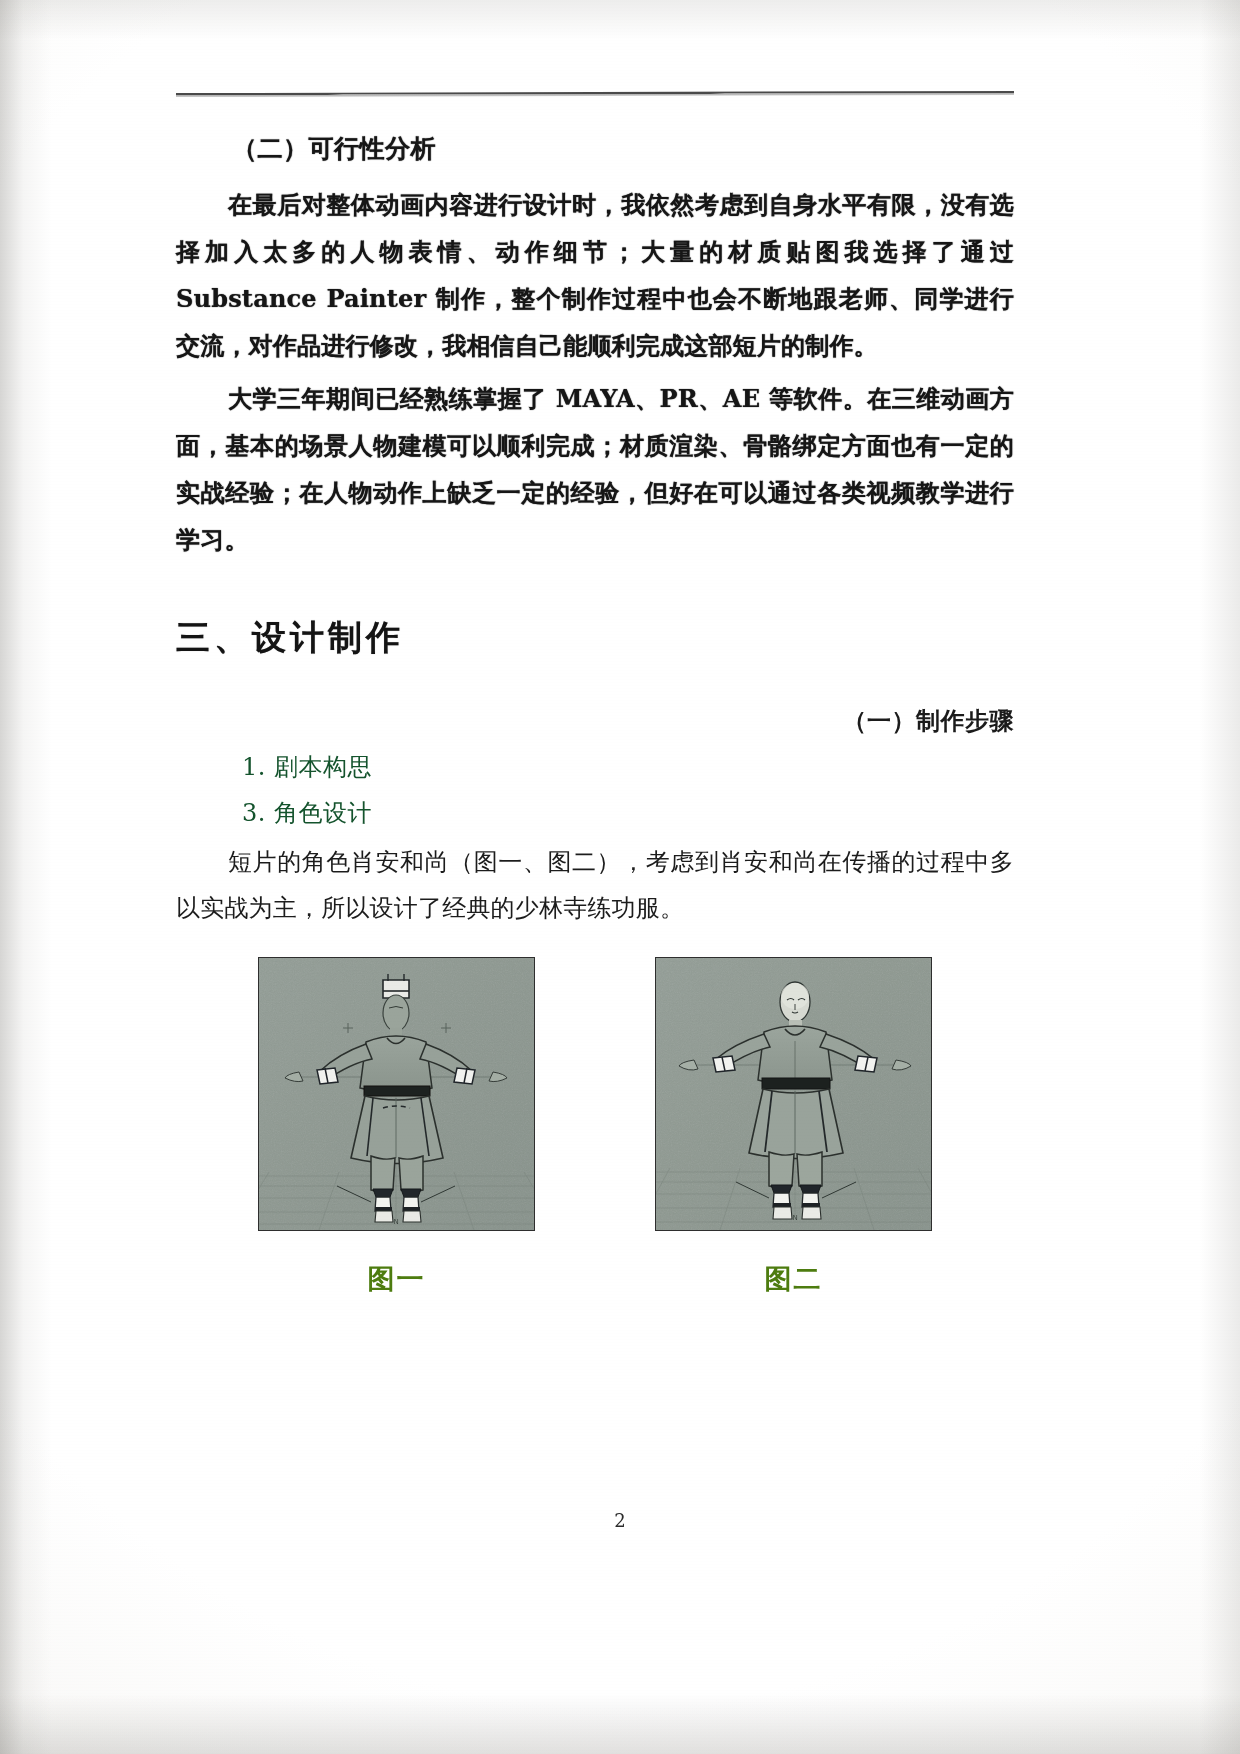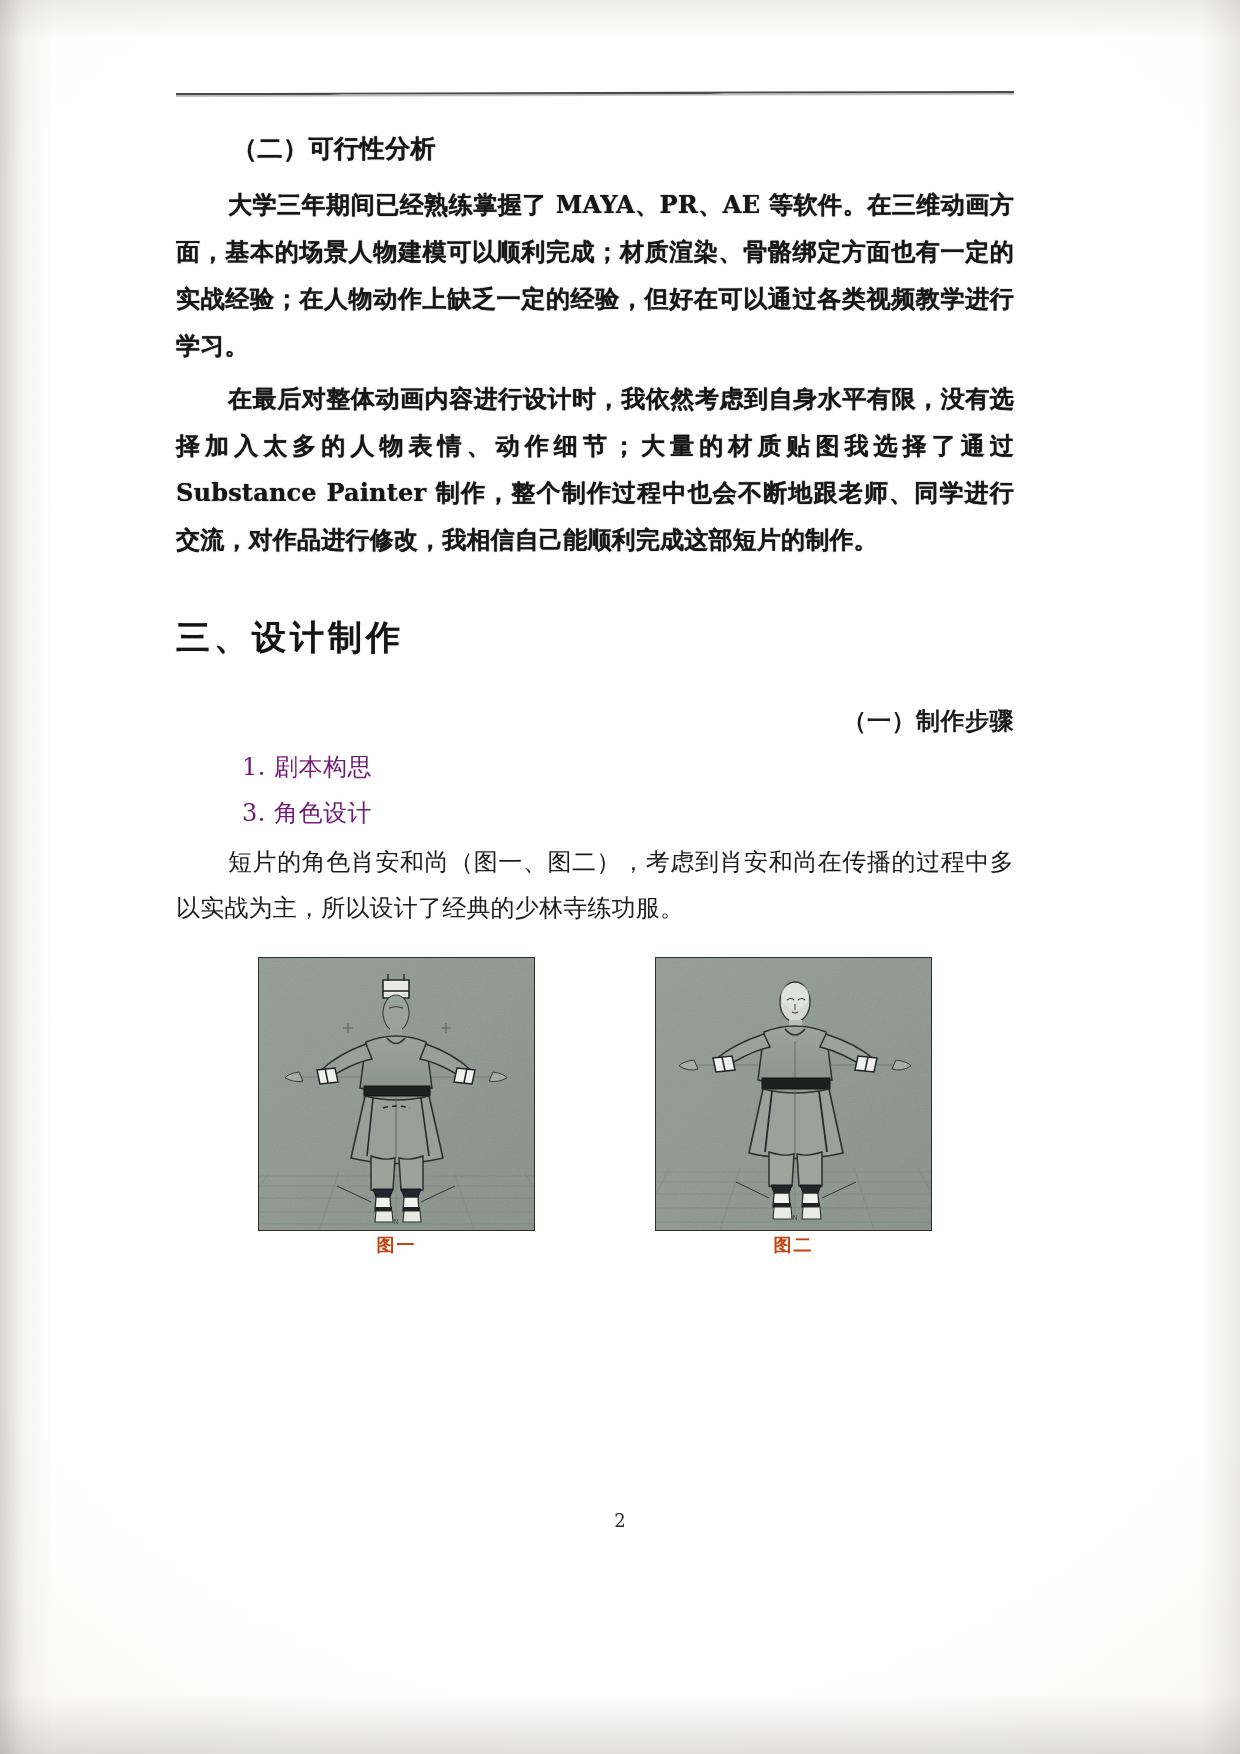--- a/index.html
+++ b/index.html
@@ -90,21 +90,21 @@
     font-size: 24px;
     color: #1b1b1b;
     margin: 0 0 14px 56px;
     letter-spacing: 0.5px;
     text-align: right;
   }
 
   .h5 {
     font-family: "DejaVu Serif", "Liberation Serif", serif;
     font-size: 24px;
-    color: #701a75;
+    color: #14532d;
     margin: 14px 0 10px 66px;
     letter-spacing: 0.5px;
   }
 
   p.body {
     font-family: "DejaVu Serif", "Liberation Serif", serif;
     font-size: 24px;
     line-height: 46px;
     color: #1c1c1c;
     margin: 0 0 6px 0;
@@ -142,23 +142,23 @@
     width: 275px;
     height: 272px;
     border: 1px solid #2e2e2e;
     overflow: hidden;
     position: relative;
     background: #8f9a93;
   }
   .fig-caption {
     font-family: "DejaVu Sans", "Liberation Sans", sans-serif;
     font-weight: bold;
-    font-size: 18px;
-    color: #c2410c;
-    margin-top: 2px;
+    font-size: 27px;
+    color: #4d7c0f;
+    margin-top: 30px;
     letter-spacing: 2px;
   }
 
   .page-number {
     position: absolute;
     left: 0;
     right: 0;
     top: 1510px;
     text-align: center;
     font-family: "DejaVu Serif", "Liberation Serif", serif;
@@ -184,22 +184,22 @@
   <div class="edge-left"></div>
   <div class="edge-right"></div>
   <div class="edge-bottom"></div>
 
   <div class="content">
 
     <div class="header-rule"></div>
 
     <div class="blurry">
       <h3 class="h3">（二）可行性分析</h3>
+      <p class="body">在最后对整体动画内容进行设计时，我依然考虑到自身水平有限，没有选择加入太多的人物表情、动作细节；大量的材质贴图我选择了通过 Substance Painter 制作，整个制作过程中也会不断地跟老师、同学进行交流，对作品进行修改，我相信自己能顺利完成这部短片的制作。</p>
       <p class="body">大学三年期间已经熟练掌握了 MAYA、PR、AE 等软件。在三维动画方面，基本的场景人物建模可以顺利完成；材质渲染、骨骼绑定方面也有一定的实战经验；在人物动作上缺乏一定的经验，但好在可以通过各类视频教学进行学习。</p>
-      <p class="body">在最后对整体动画内容进行设计时，我依然考虑到自身水平有限，没有选择加入太多的人物表情、动作细节；大量的材质贴图我选择了通过 Substance Painter 制作，整个制作过程中也会不断地跟老师、同学进行交流，对作品进行修改，我相信自己能顺利完成这部短片的制作。</p>
     </div>
 
     <h2 class="h2">三、设计制作</h2>
 
     <h4 class="h4">（一）制作步骤</h4>
 
     <div>
       <div class="h5">1. 剧本构思</div>
     </div>
 

